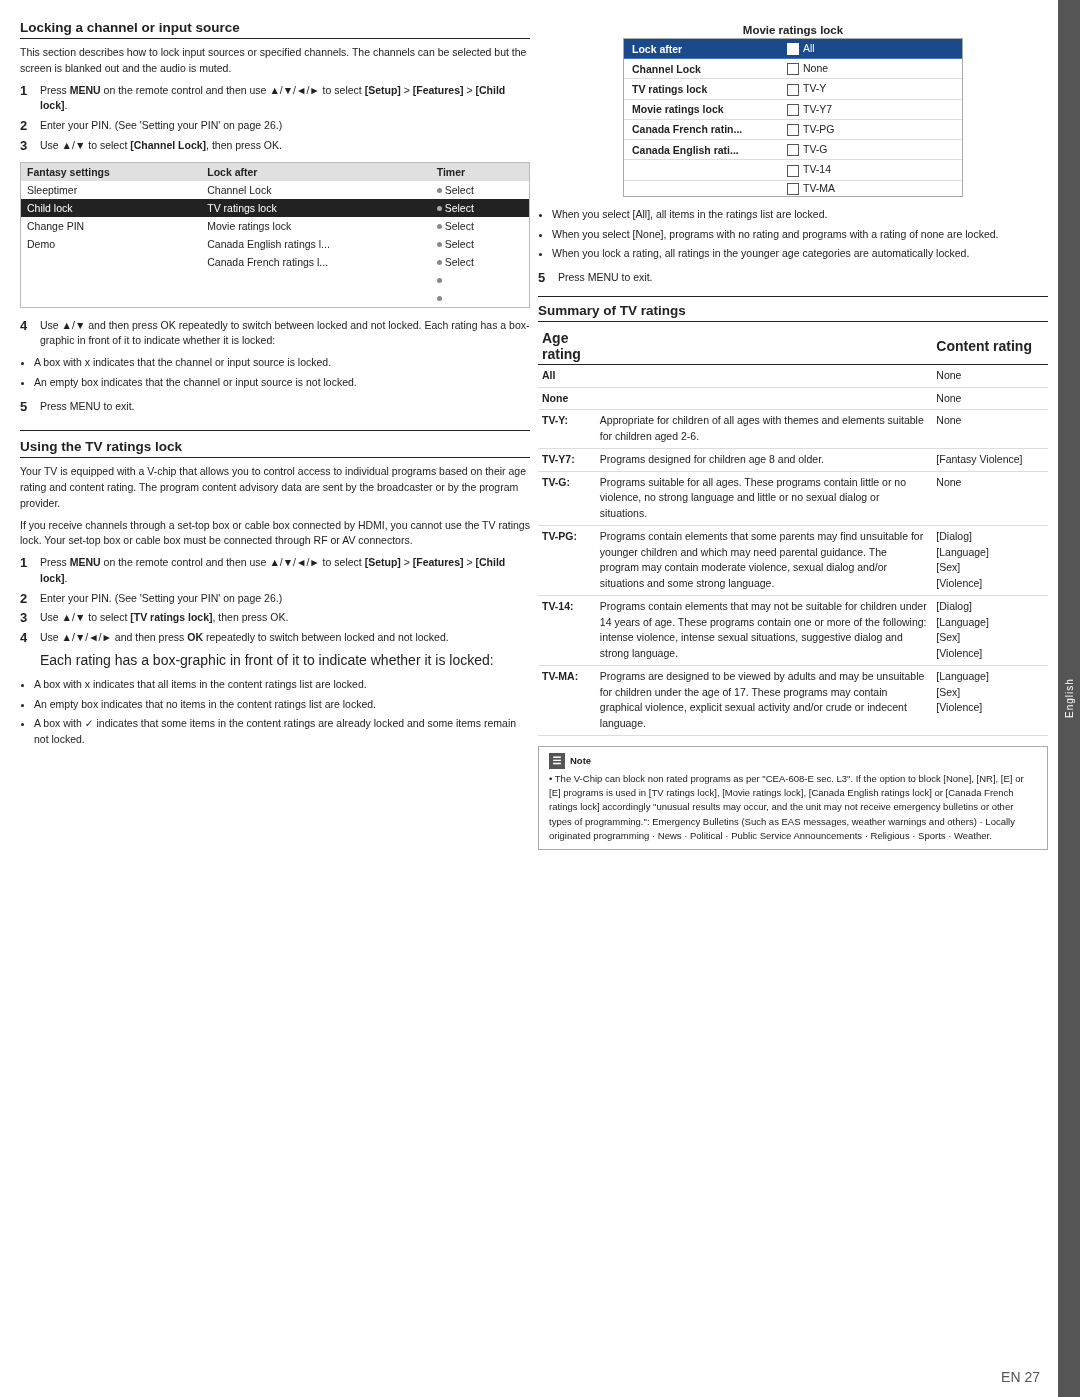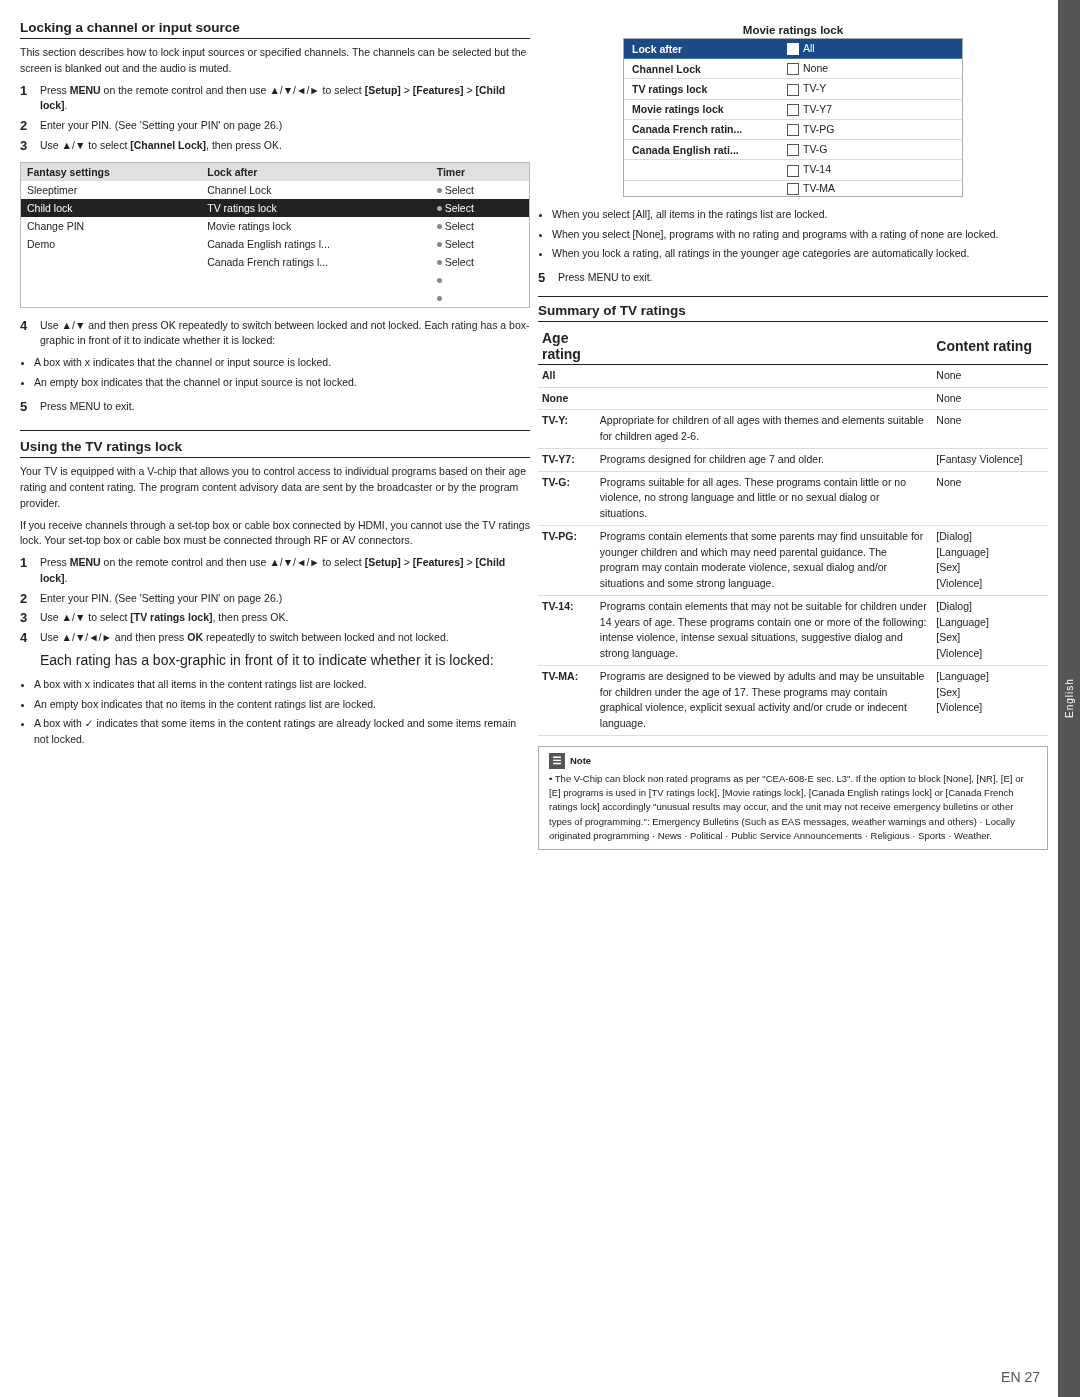--- a/index.html
+++ b/index.html
@@ -418,21 +418,21 @@
             <td class="desc-col"></td>
             <td class="content-col">None</td>
           </tr>
           <tr>
             <td class="age-col">TV-Y:</td>
             <td class="desc-col">Appropriate for children of all ages with themes and elements suitable for children aged 2-6.</td>
             <td class="content-col">None</td>
           </tr>
           <tr>
             <td class="age-col">TV-Y7:</td>
-            <td class="desc-col">Programs designed for children age 7 and older.</td>
+            <td class="desc-col">Programs designed for children age 8 and older.</td>
             <td class="content-col">[Fantasy Violence]</td>
           </tr>
           <tr>
             <td class="age-col">TV-G:</td>
             <td class="desc-col">Programs suitable for all ages. These programs contain little or no violence, no strong language and little or no sexual dialog or situations.</td>
             <td class="content-col">None</td>
           </tr>
           <tr>
             <td class="age-col">TV-PG:</td>
             <td class="desc-col">Programs contain elements that some parents may find unsuitable for younger children and which may need parental guidance. The program may contain moderate violence, sexual dialog and/or situations and some strong language.</td>

